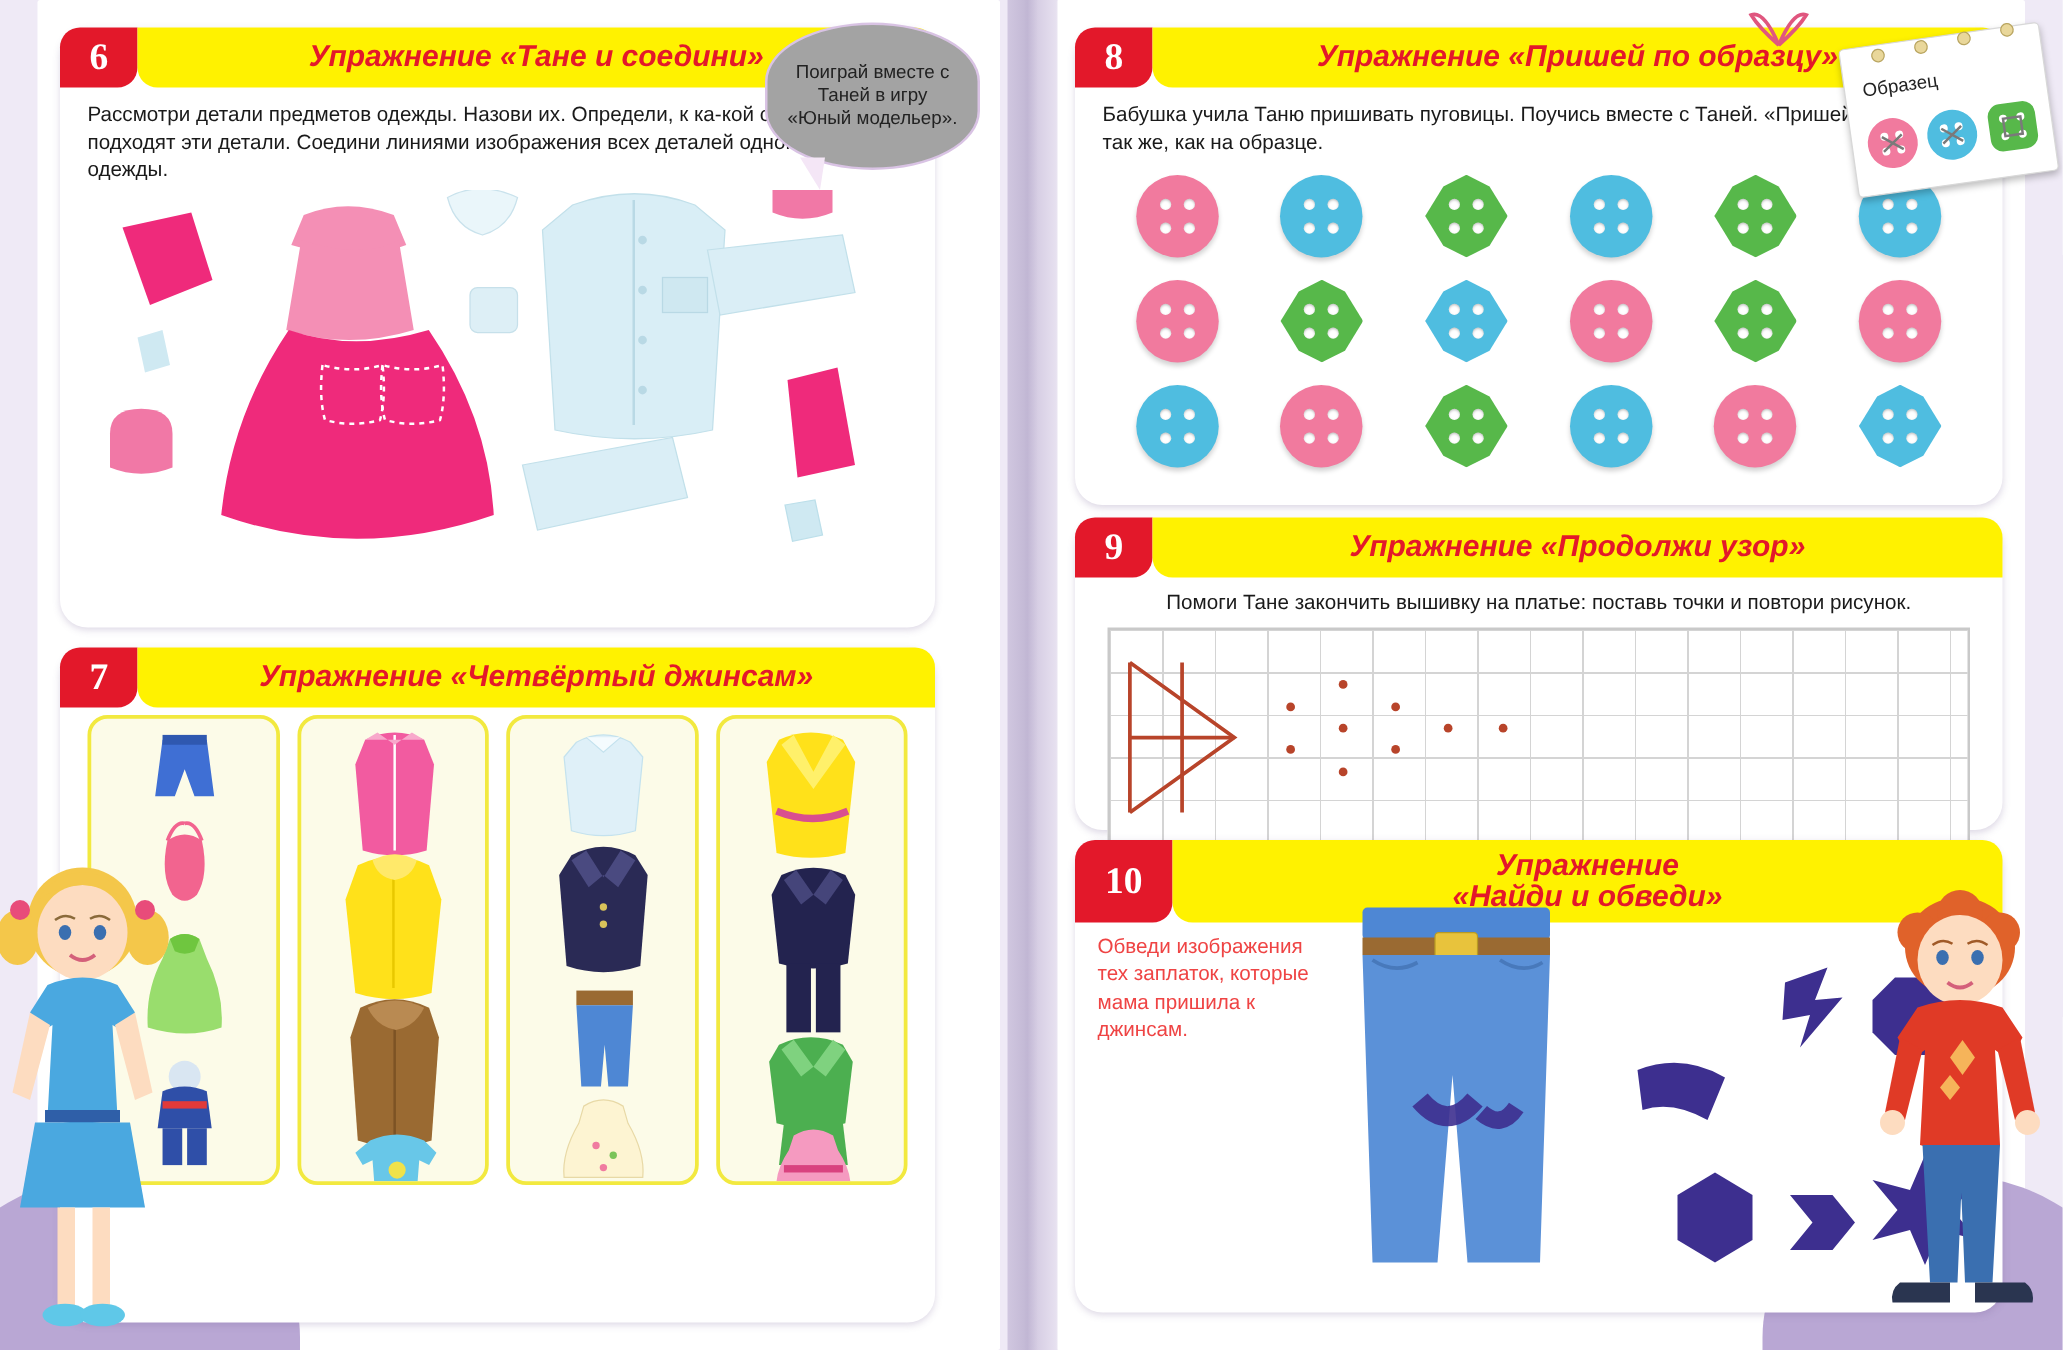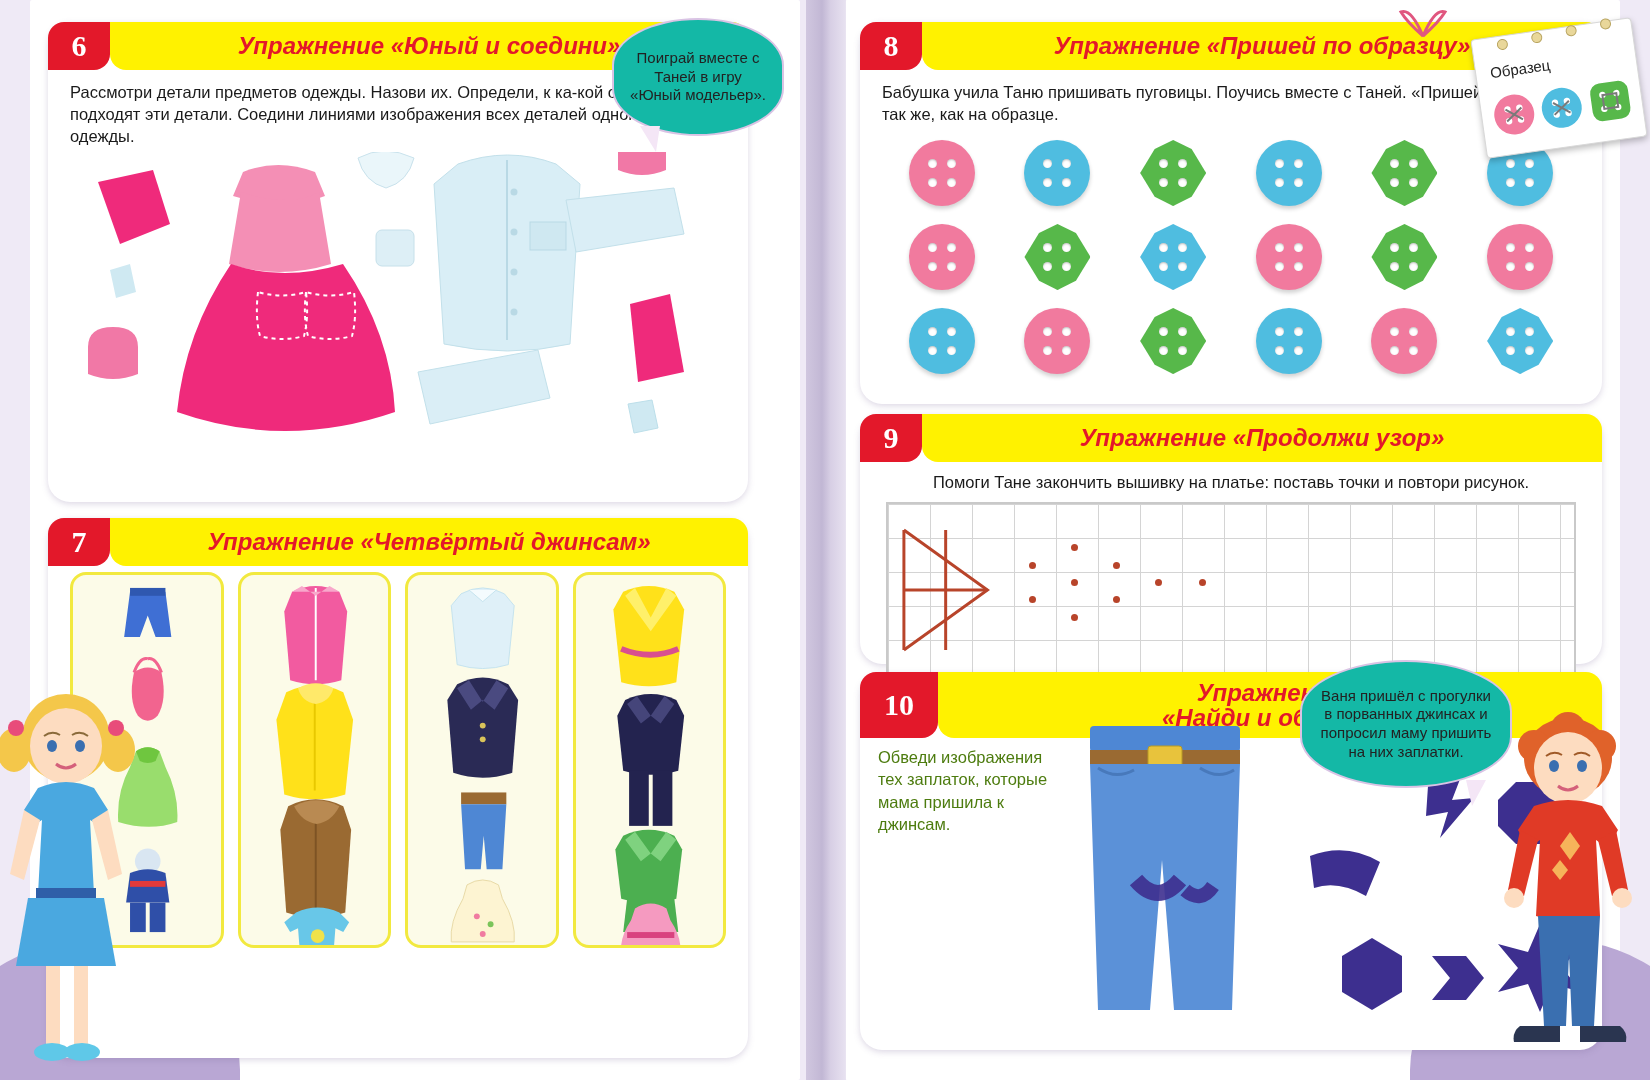--- a/index.html
+++ b/index.html
@@ -108,21 +108,21 @@
   .instr {
     font-size: 16.5px;
     color: #1a1a1a;
     line-height: 1.33;
     padding: 12px 22px 4px 22px;
   }
 
   
   .bubble {
     position: absolute;
-    background: #14b8a6;
+    background: #a3a3a3;
     border: 2px solid #d9c3e4;
     border-radius: 50%/40%;
     color: #222;
     font-size: 15px;
     text-align: center;
     line-height: 1.25;
     display: flex;
     align-items: center;
     justify-content: center;
     padding: 10px 14px;
@@ -249,21 +249,21 @@
   <div class="sheet sheet-right"></div>
   <div class="paper-white white-left"></div>
   <div class="paper-white white-right"></div>
   <div class="gutter"></div>
   <div class="arc arc-left"></div>
   <div class="arc arc-right"></div>
 
   <div class="card" style="left:48px; top:22px; width:700px; height:480px;">
     <div class="hdr">
       <div class="num">6</div>
-      <div class="title-bar">Упражнение «Юный и соедини»</div>
+      <div class="title-bar">Упражнение «Тане и соедини»</div>
     </div>
     <div class="instr">Рассмотри детали предметов одежды. Назови их. Определи, к ка-кой одежде подходят эти детали. Соедини линиями изображения всех деталей одного предмета одежды.</div>
 
     <div class="clothes">
       
       <svg width="700" height="340" viewBox="0 0 700 340">
 
         <path d="M40 30 L95 18 L112 72 L62 92 Z" fill="#ef2a7b"></path>
 
         <path d="M52 118 L72 112 L78 140 L58 146 Z" fill="#cfe9f2"></path>
@@ -606,21 +606,21 @@
   <div class="card" style="left:860px; top:672px; width:742px; height:378px;">
     <div class="hdr tall">
       <div class="num wide">10</div>
       <div class="title-bar wide two">
         <span>Упражнение</span>
         <span>«Найди и обведи»</span>
       </div>
     </div>
 
     <div style="position:relative;height:300px;">
-      <div style="position:absolute;left:18px;top:8px;width:170px;font-size:16.5px;line-height:1.35;color:#4d7c0f;">Обведи изображения тех заплаток, которые мама пришила к джинсам.</div>
+      <div style="position:absolute;left:18px;top:8px;width:170px;font-size:16.5px;line-height:1.35;color:#ef4444;">Обведи изображения тех заплаток, которые мама пришила к джинсам.</div>
 
       <svg style="position:absolute;left:190px;top:-18px" width="250" height="320" viewBox="0 0 250 320">
         <rect x="40" y="6" width="150" height="26" rx="4" fill="#4e87d4"></rect>
         <rect x="40" y="30" width="150" height="14" fill="#9a6a32"></rect>
         <rect x="98" y="26" width="34" height="22" rx="3" fill="#e8c33c" stroke="#b89a24"></rect>
         <path d="M40 44 h150 l-8 246 h-58 l-12 -150 l-12 150 h-52 z" fill="#5b91d8"></path>
         <path d="M48 48 q18 12 36 2" stroke="#4879bb" stroke-width="3" fill="none"></path>
         <path d="M150 48 q18 12 34 2" stroke="#4879bb" stroke-width="3" fill="none"></path>
         <path d="M86 160 q22 26 44 0" stroke="#3d2f8f" stroke-width="16" fill="none" opacity=".9"></path>
         <path d="M135 170 q16 14 28 -4" stroke="#3d2f8f" stroke-width="14" fill="none" opacity=".9"></path>
@@ -630,21 +630,20 @@
         <path d="M10 118 q36 -14 70 6 l-14 34 q-28 -16 -52 -8 z" fill="#3d2f8f"></path>
         <path d="M42 218 l30 -18 l30 18 l0 36 l-30 18 l-30 -18 z" fill="#3d2f8f"></path>
         <path d="M128 48 l34 -12 l-10 26 l22 -2 l-34 40 l8 -26 l-22 4 z" fill="#3d2f8f"></path>
         <path d="M132 218 l34 0 l18 22 l-18 22 l-34 0 l18 -22 z" fill="#3d2f8f"></path>
         <path d="M216 44 l26 0 l18 18 l0 26 l-18 18 l-26 0 l-18 -18 l0 -26 z" fill="#3d2f8f"></path>
         <path d="M240 186 l12 28 l30 -8 l-20 24 l20 24 l-30 -8 l-12 28 l-12 -28 l-30 8 l20 -24 l-20 -24 l30 8 z" fill="#3d2f8f"></path>
       </svg>
     </div>
   </div>
 
-  <div class="bubble bubble-10">Ваня пришёл с прогулки в порванных джинсах и попросил маму пришить на них заплатки.</div>
 
   <svg class="kid" style="left:-6px;top:676px" width="160" height="400" viewBox="0 0 160 400">
 
     <ellipse cx="72" cy="62" rx="44" ry="44" fill="#f4c74a"></ellipse>
 
     <ellipse cx="20" cy="74" rx="17" ry="22" fill="#f4c74a"></ellipse>
     <ellipse cx="124" cy="74" rx="17" ry="22" fill="#f4c74a"></ellipse>
     <circle cx="22" cy="52" r="8" fill="#e84c7a"></circle>
     <circle cx="122" cy="52" r="8" fill="#e84c7a"></circle>
 

